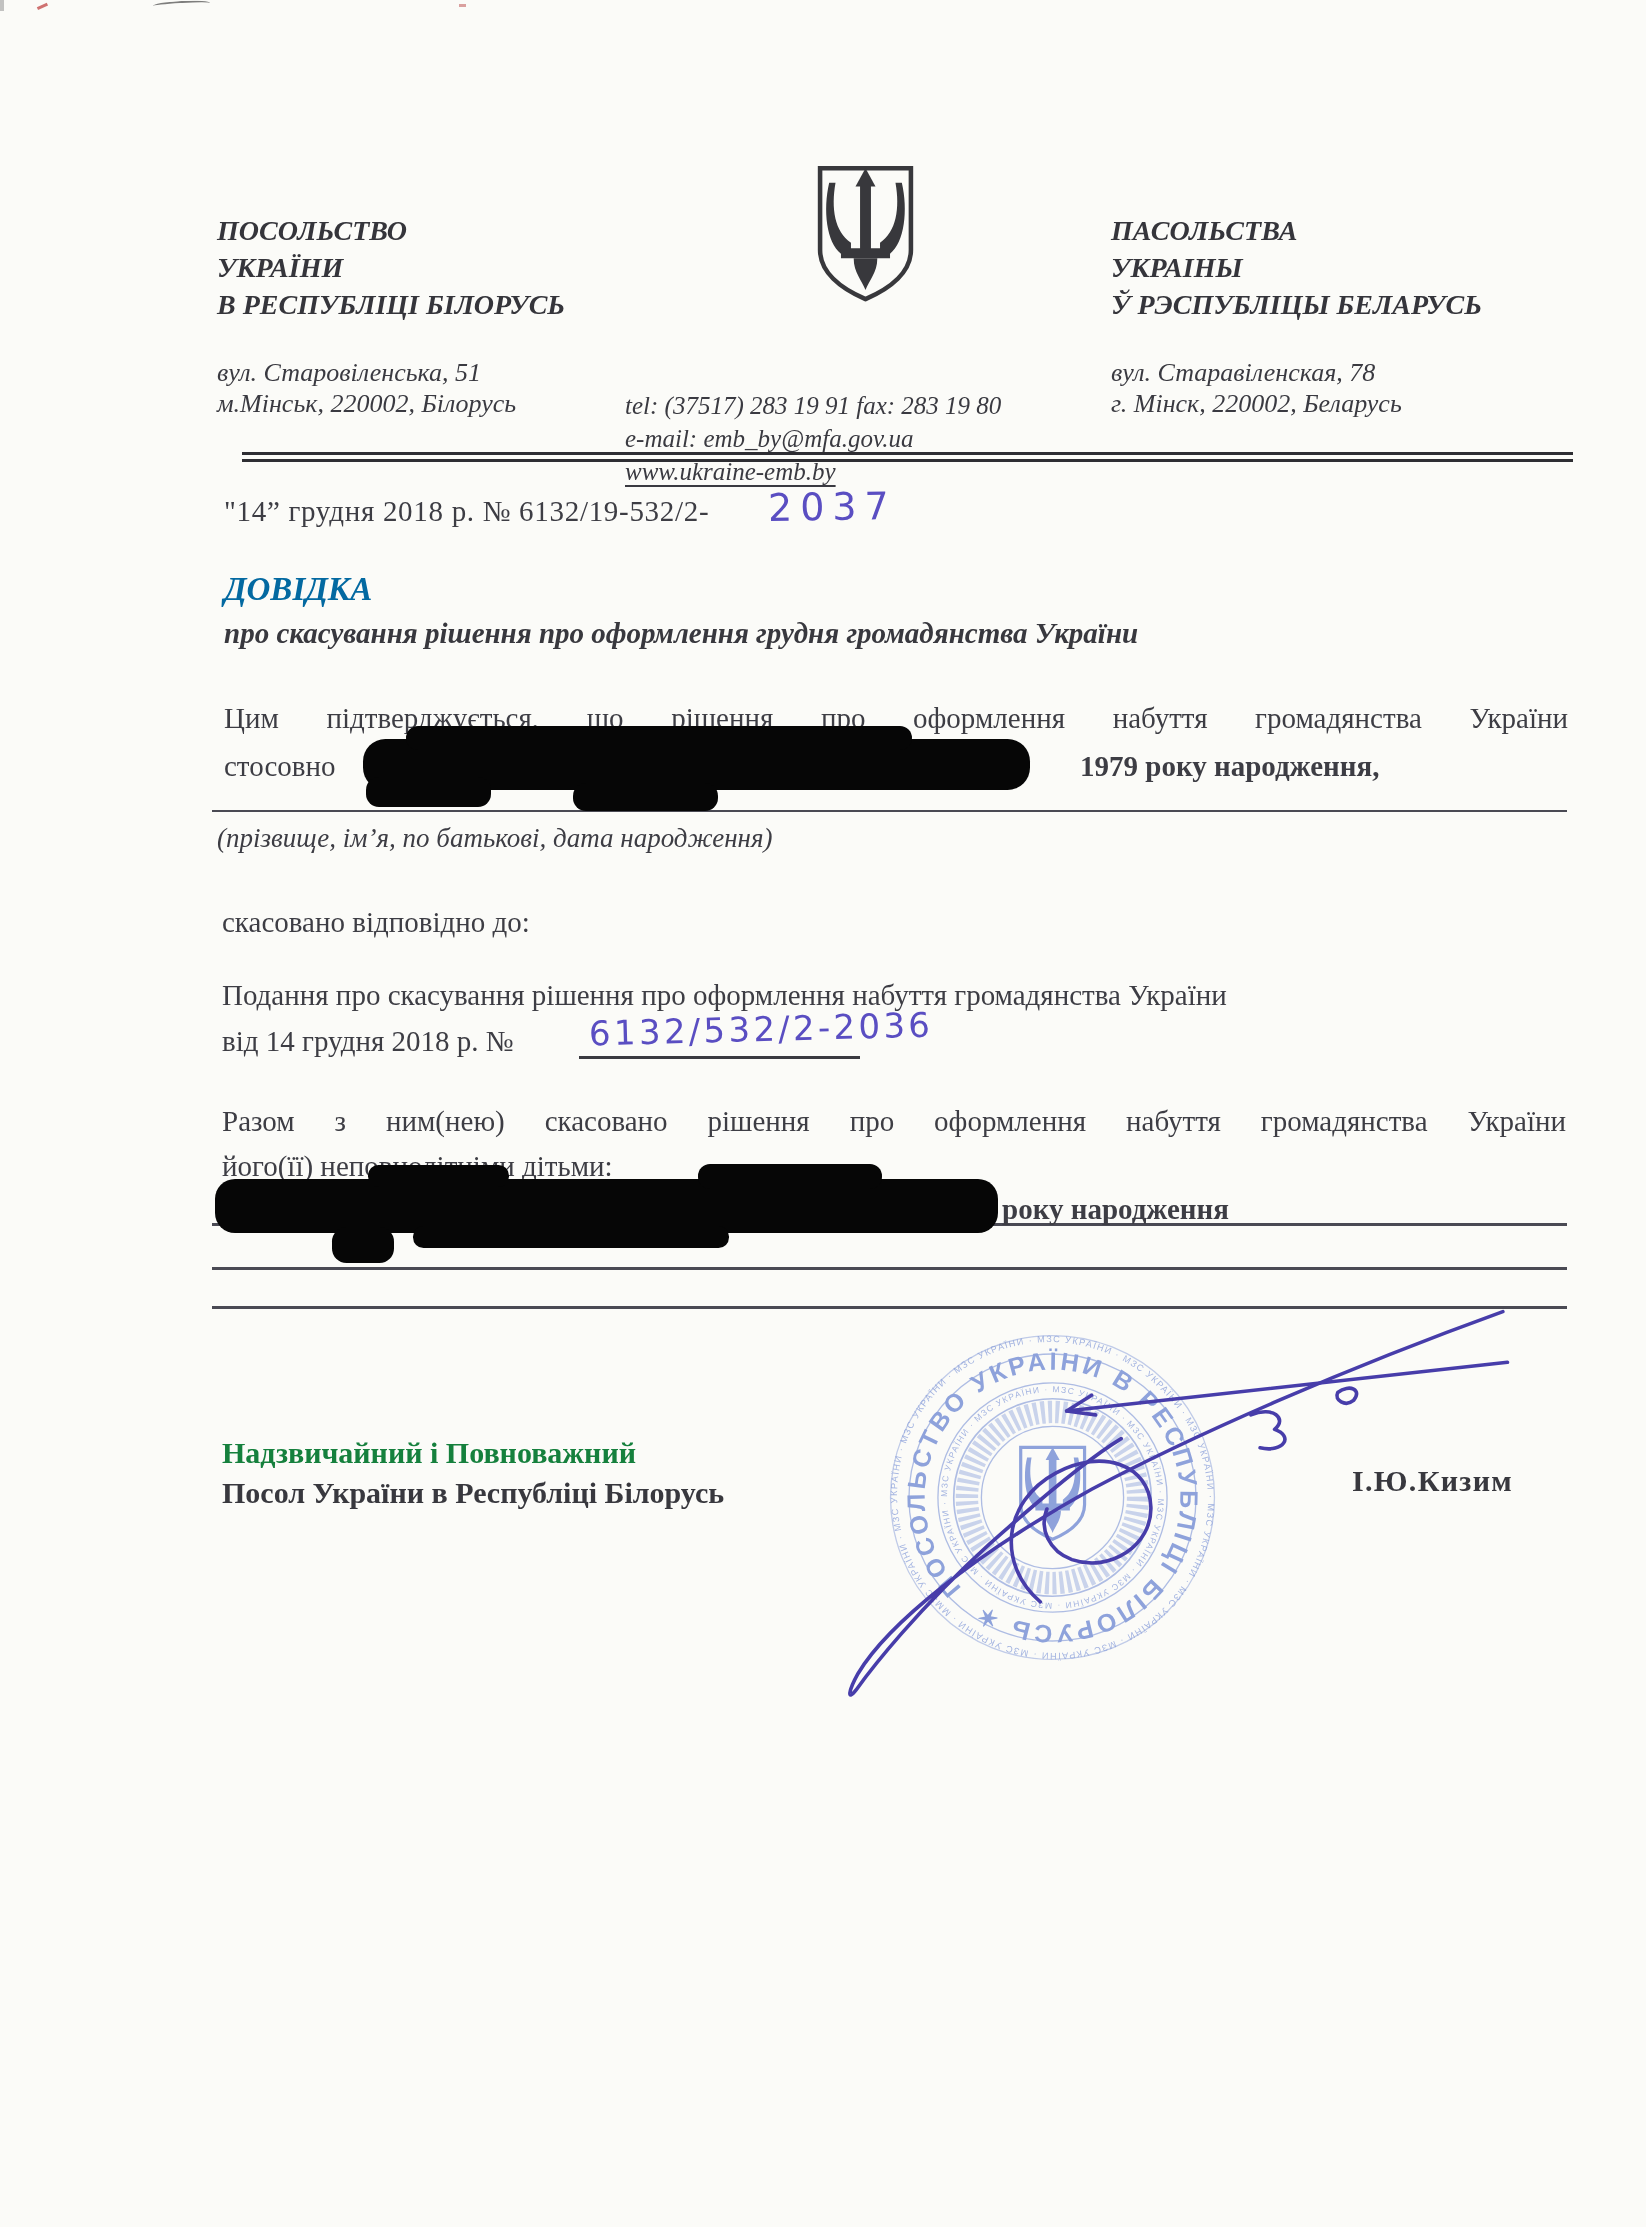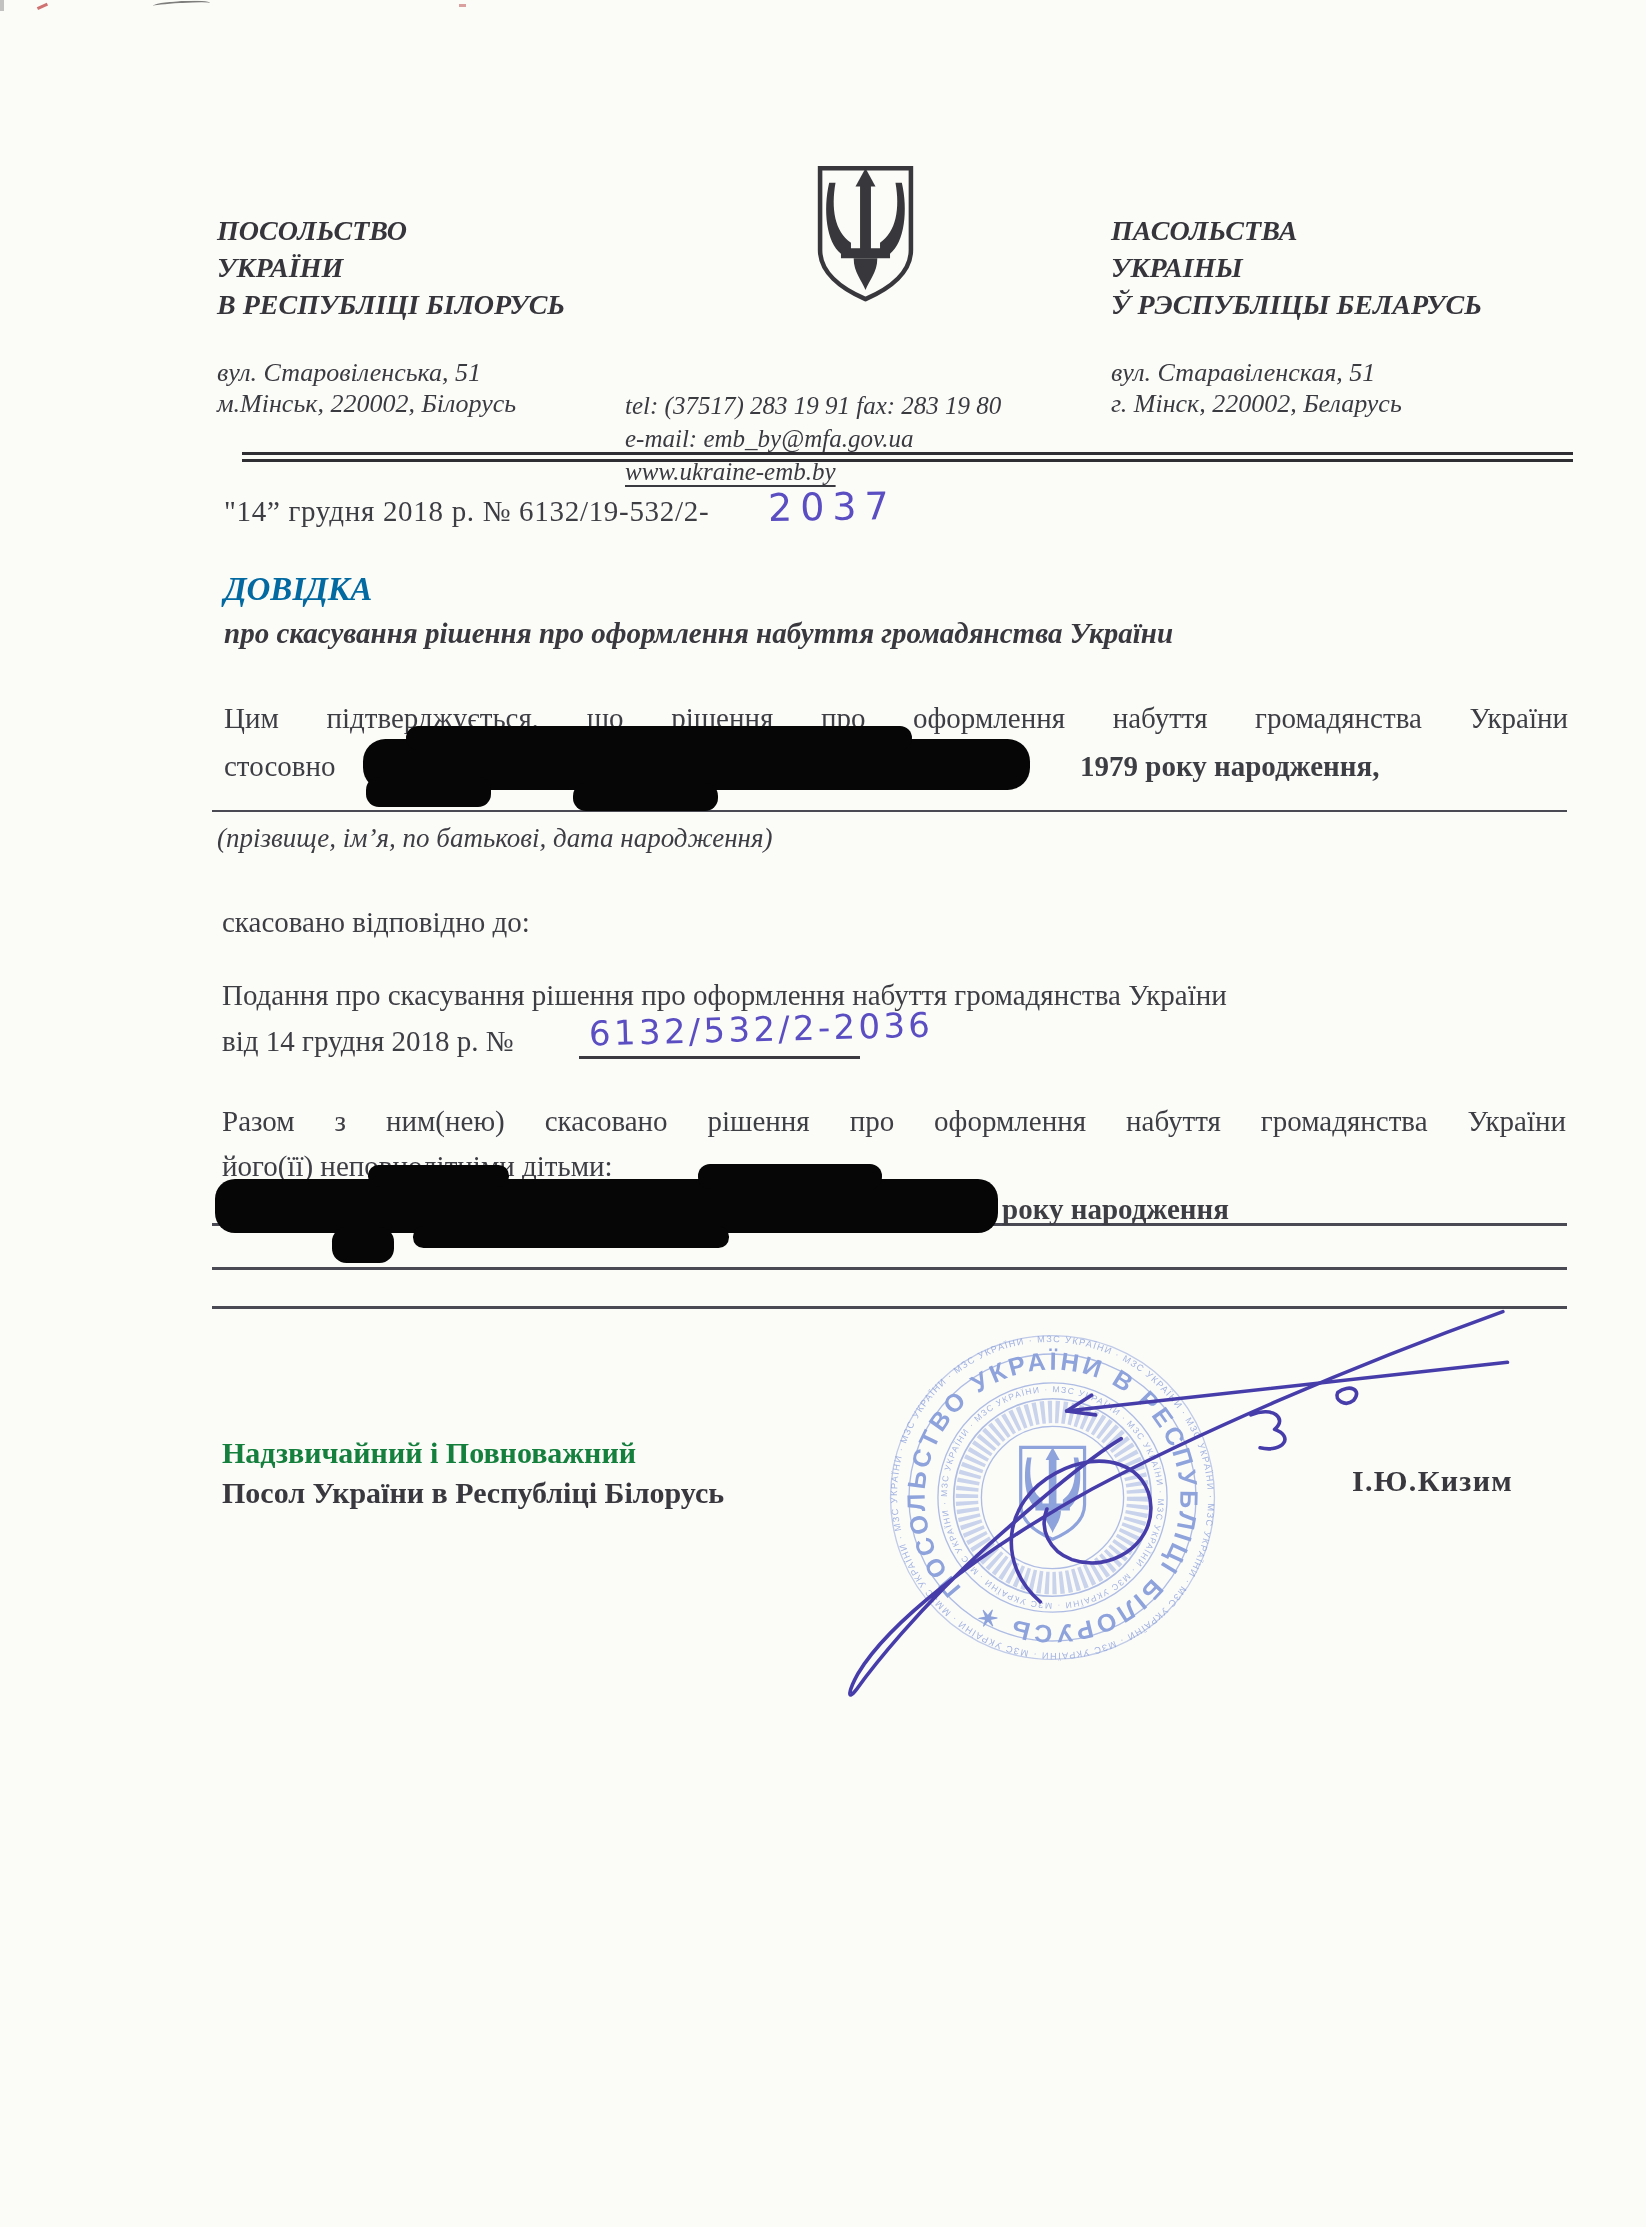--- a/index.html
+++ b/index.html
@@ -54,40 +54,40 @@
     </g>
   </svg>
 
   <div class="abs center org" style="left:1111px;top:212px;width:460px;">
     <div>ПАСОЛЬСТВА</div>
     <div>УКРАІНЫ</div>
     <div>Ў РЭСПУБЛІЦЫ БЕЛАРУСЬ</div>
   </div>
 
   <div class="abs center addr" style="left:1111px;top:357px;width:460px;">
-    <div>вул. Старавіленская, 51</div>
+    <div>вул. Старавіленская, 78</div>
     <div>г. Мінск, 220002, Беларусь</div>
   </div>
 
   <div class="abs center contact" style="left:625px;top:347px;width:460px;margin-top:42px;">
     <div>tel: (37517) 283 19 91  fax: 283 19 80</div>
     <div><span>e-mail: </span><span class="ulink">emb_by@mfa.gov.ua</span></div>
     <div class="ulink">www.ukraine-emb.by</div>
   </div>
 
   <div class="rule" style="left:242px;top:452px;width:1331px;height:2.6px;"></div>
   <div class="rule" style="left:242px;top:459px;width:1331px;height:3.3px;"></div>
 
   <div class="abs body44" style="left:224px;top:495px;letter-spacing:0.7px;">
     <span>"14” грудня 2018 р. № 6132/19-532/2-</span>
   </div>
   <div class="abs hand" style="left:768px;top:485px;font-size:38px;letter-spacing:8px;color:#5a4ec2;transform:rotate(-1deg);">2037</div>
 
   <div class="abs center b" style="left:224px;top:571px;width:1344px;font-size:33px;color:#0369a1;">ДОВІДКА</div>
-  <div class="abs center b" style="left:224px;top:617px;width:1344px;font-size:29px;color:#38383e;">про скасування рішення про оформлення набуття громадянства України</div>
+  <div class="abs center b" style="left:224px;top:617px;width:1344px;font-size:29px;color:#38383e;">про скасування рішення про оформлення грудня громадянства України</div>
 
   <div class="jline body44" style="left:224px;top:702px;width:1344px;">Цим підтверджується, що рішення про оформлення набуття громадянства України</div>
   <div class="abs body44" style="left:224px;top:750px;">стосовно</div>
 
   <div class="redact" style="left:363px;top:739px;width:667px;height:51px;border-radius:22.4px;"></div>
   <div class="redact" style="left:406px;top:726px;width:506px;height:24px;border-radius:12px;"></div>
   <div class="redact" style="left:366px;top:777px;width:125px;height:30px;border-radius:13px;"></div>
   <div class="redact" style="left:573px;top:783px;width:145px;height:28px;border-radius:13px;"></div>
 
   <div class="abs body44 b" style="left:1036px;top:750px;margin-left:44px;">1979 року народження,</div>

